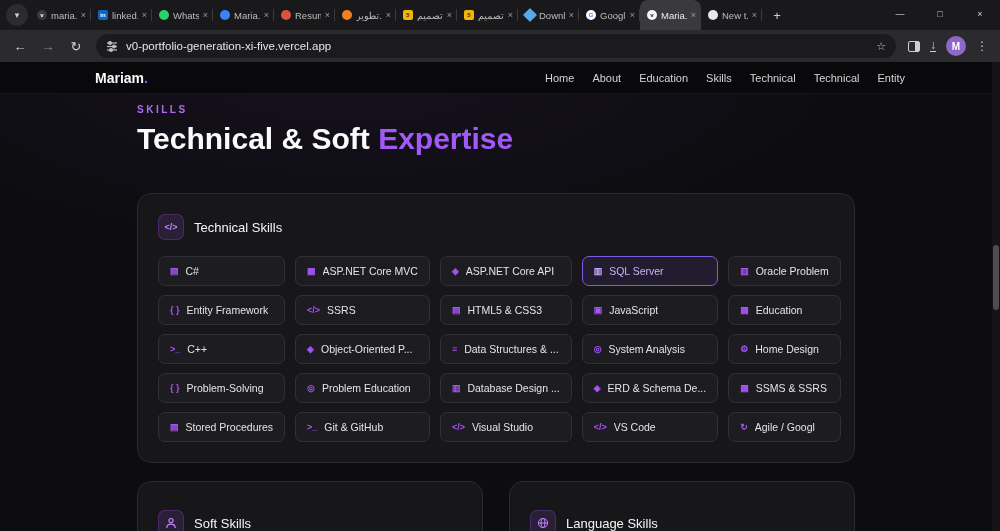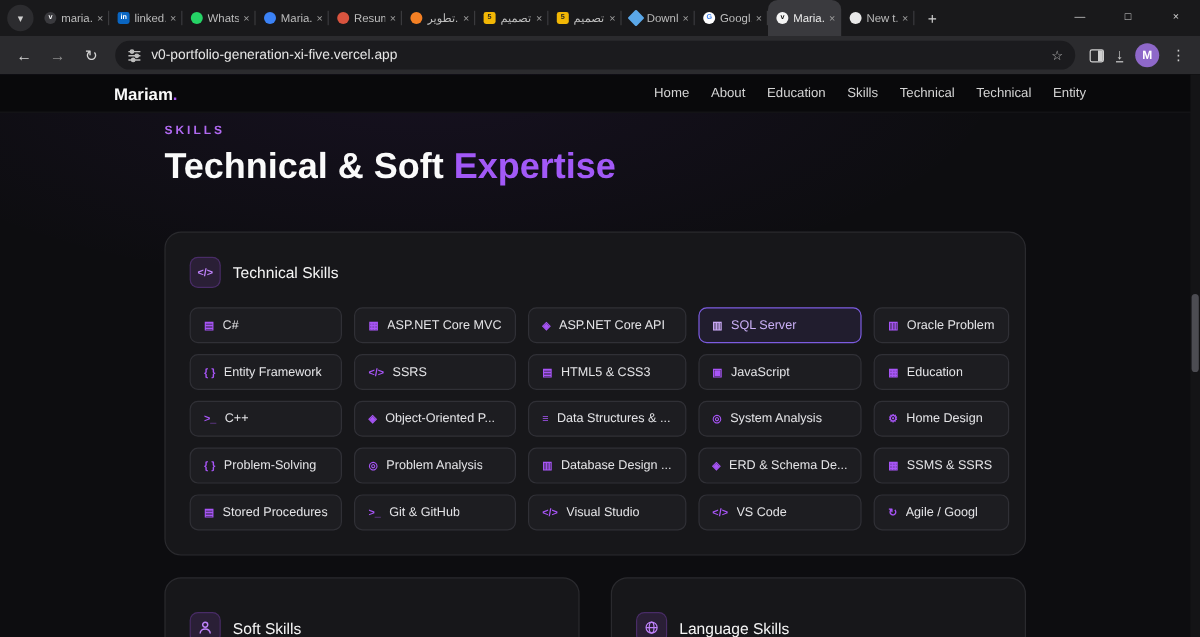--- a/index.html
+++ b/index.html
@@ -275,21 +275,21 @@
           <div class="chip">
             <span class="chip-ic">⚙</span>
             <span class="chip-lb">Home Design</span>
           </div>
           <div class="chip">
             <span class="chip-ic">{ }</span>
             <span class="chip-lb">Problem-Solving</span>
           </div>
           <div class="chip">
             <span class="chip-ic">◎</span>
-            <span class="chip-lb">Problem Analysis</span>
+            <span class="chip-lb">Problem Education</span>
           </div>
           <div class="chip">
             <span class="chip-ic">▥</span>
             <span class="chip-lb">Database Design ...</span>
           </div>
           <div class="chip">
             <span class="chip-ic">◈</span>
             <span class="chip-lb">ERD &amp; Schema De...</span>
           </div>
           <div class="chip">

